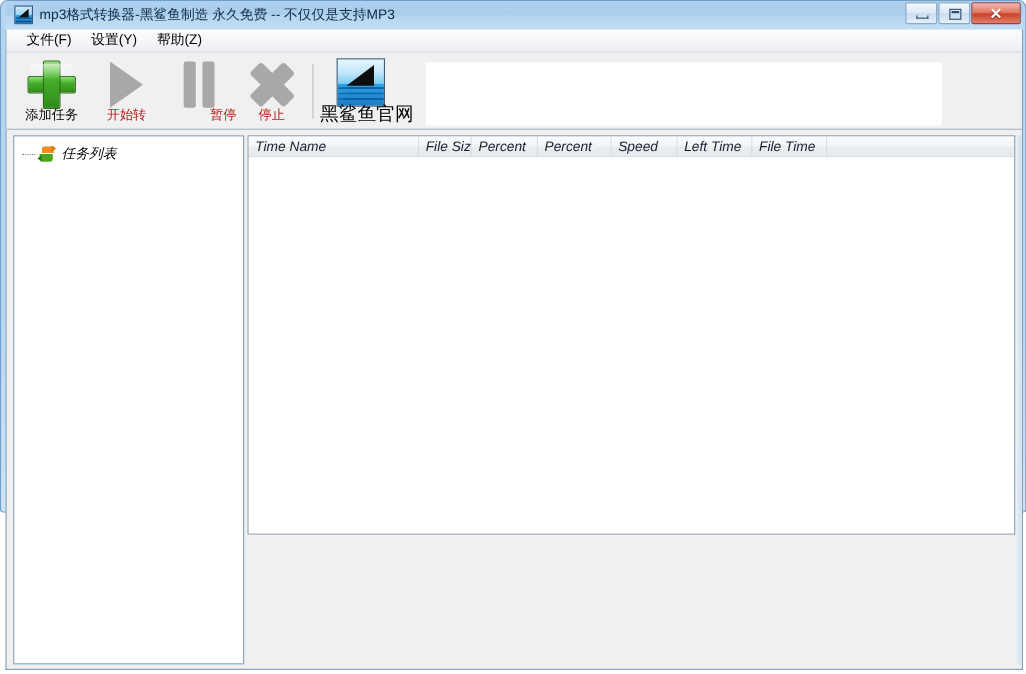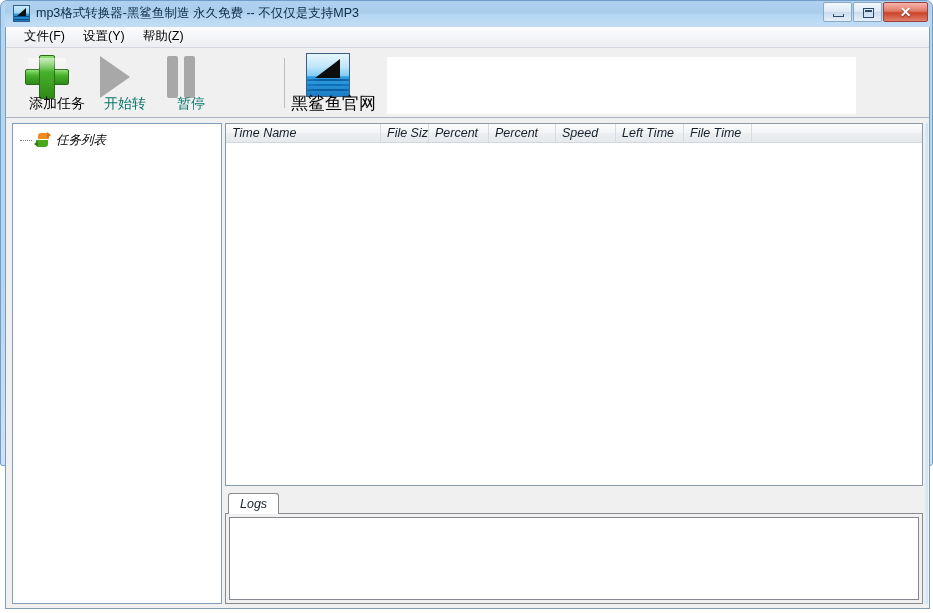--- a/index.html
+++ b/index.html
@@ -170,27 +170,27 @@
   }
   .tbtn {
     position: absolute;
     top: 4px;
     width: 68px; height: 64px;
     text-align: center;
     cursor: default;
   }
   .tbtn .label {
     position: absolute;
-    left: 10px; bottom: 3px;
+    left: 0; bottom: 3px;
     width: 100%;
-    font-size: 14px;
+    font-size: 12px;
     color: #000;
     white-space: nowrap;
   }
-  .tbtn.disabled .label { color: #0f766e; }
+  .tbtn.disabled .label { color: #b91c1c; }
   .ico { position: absolute; left: 50%; top: 3px; transform: translateX(-50%); }
 
   
   .ico-plus { width: 44px; height: 44px; }
   .ico-plus .bar {
     position: absolute;
     background: linear-gradient(180deg,#8ede73 0%, #46b02a 40%, #2f8a19 100%);
     border: 1px solid #2d6b1b;
     box-sizing: border-box;
     border-radius: 2px;
@@ -504,28 +504,35 @@
             <span class="gloss"></span>
           </div>
           <div class="label">添加任务</div>
         </div>
 
         <div class="tbtn disabled" style="left:75px;">
           <div class="ico ico-play"></div>
           <div class="label">开始转</div>
         </div>
 
-        <div class="tbtn disabled" style="left:141px;">
+        <div class="tbtn disabled" style="left:141px;text-align:right;">
           <div class="ico ico-pause">
             <i class="l"></i>
               <i class="r"></i>
           </div>
           <div class="label">暂停</div>
         </div>
 
+        <div class="tbtn disabled" style="left:207px;">
+          <div class="ico ico-stop">
+            <i class="a"></i>
+              <i class="b"></i>
+          </div>
+          <div class="label">停止</div>
+        </div>
 
         <div class="tb-sep" style="left:278px;"></div>
 
         <div class="shark-btn" style="left:285px;">
           <div class="shark-img">
             <div class="fin"></div>
             <div class="wave wv1"></div>
             <div class="wave wv2"></div>
             <div class="wave wv3"></div>
           </div>
@@ -557,27 +564,18 @@
             <div class="col" style="width:60px">Percent</div>
             <div class="col" style="width:67px">Percent</div>
             <div class="col" style="width:60px">Speed</div>
             <div class="col" style="width:68px">Left Time</div>
             <div class="col last" style="width:68px">File Time</div>
             <div class="col filler"></div>
           </div>
           <div class="list-body"></div>
         </div>
 
-        <div class="logs-wrap">
-          <div class="tabstrip">
-            <div class="tabline"></div>
-            <div class="tab">Logs</div>
-          </div>
-          <div class="logs-box">
-            <div class="logs-text"></div>
-          </div>
-        </div>
 
         <div class="rail"></div>
       </div>
     </div>
   </div>
 </div>
 
 </body></html>

